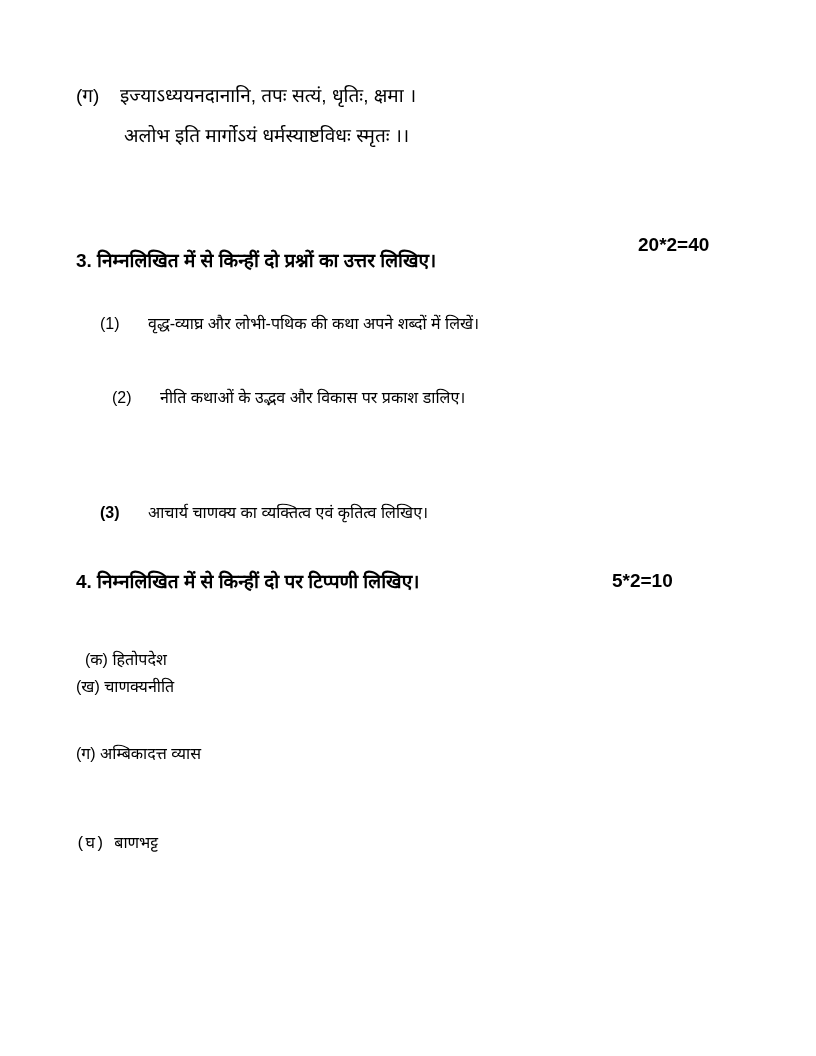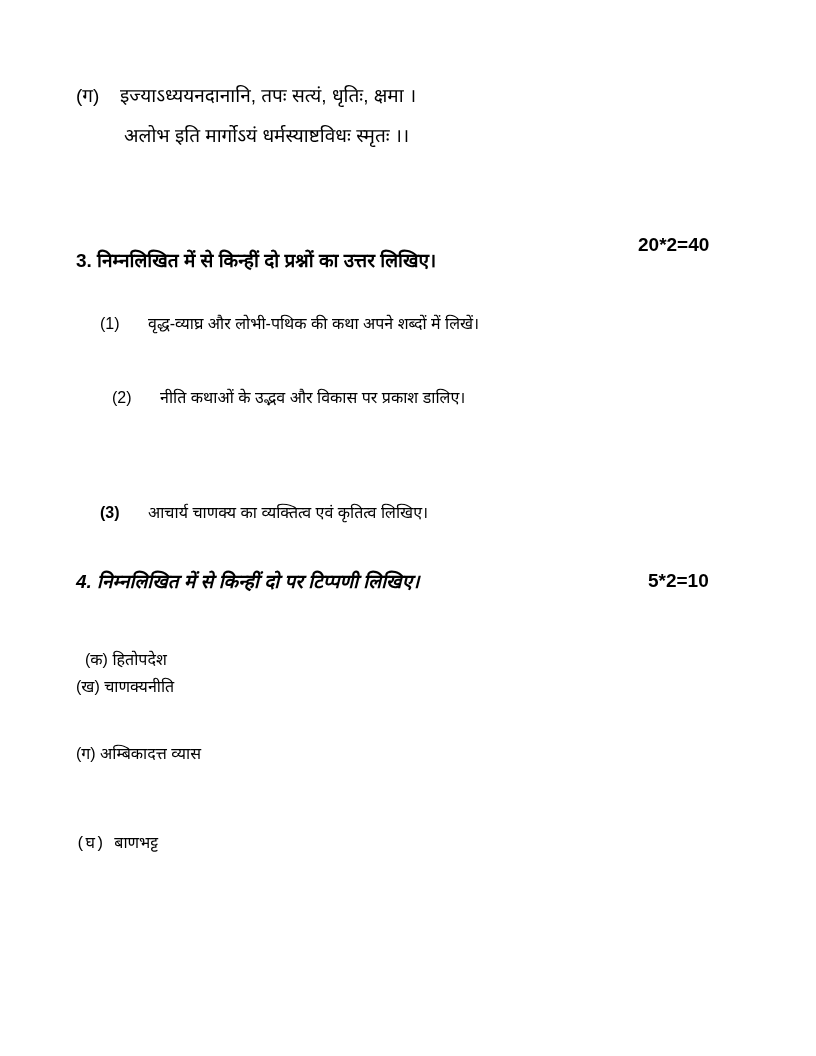--- a/index.html
+++ b/index.html
@@ -30,21 +30,21 @@
   <div class="abs sub" style="left:100px; top:312px;">
     <span class="num">(1)</span><span>वृद्ध-व्याघ्र और लोभी-पथिक की कथा अपने शब्दों में लिखें।</span>
   </div>
   <div class="abs sub" style="left:112px; top:386px;">
     <span class="num">(2)</span><span>नीति कथाओं के उद्भव और विकास पर प्रकाश डालिए।</span>
   </div>
   <div class="abs sub" style="left:100px; top:460px;margin-top:41px;">
     <span class="num" style="font-weight:bold;">(3)</span><span>आचार्य चाणक्य का व्यक्तित्व एवं कृतित्व लिखिए।</span>
   </div>
 
-  <div class="abs q-head" style="left:76px; top:570px;font-style:italic;">4. निम्नलिखित में से किन्हीं दो पर टिप्पणी लिखिए।</div>
-  <div class="abs marks" style="left:648px; top:570px;">5*2=10</div>
+  <div class="abs q-head" style="left:76px; top:570px;">4. निम्नलिखित में से किन्हीं दो पर टिप्पणी लिखिए।</div>
+  <div class="abs marks" style="left:612px; top:570px;">5*2=10</div>
 
   <div class="abs sub" style="left:85px; top:648px;">(क) हितोपदेश</div>
   <div class="abs sub" style="left:76px; top:675px;">(ख) चाणक्यनीति</div>
   <div class="abs sub" style="left:76px; top:742px;">(ग) अम्बिकादत्त व्यास</div>
   <div class="abs sub" style="left:76px; top:832px;font-family:Liberation Mono, monospace;">(घ) बाणभट्ट</div>
 
 </div>
 
 </body></html>

